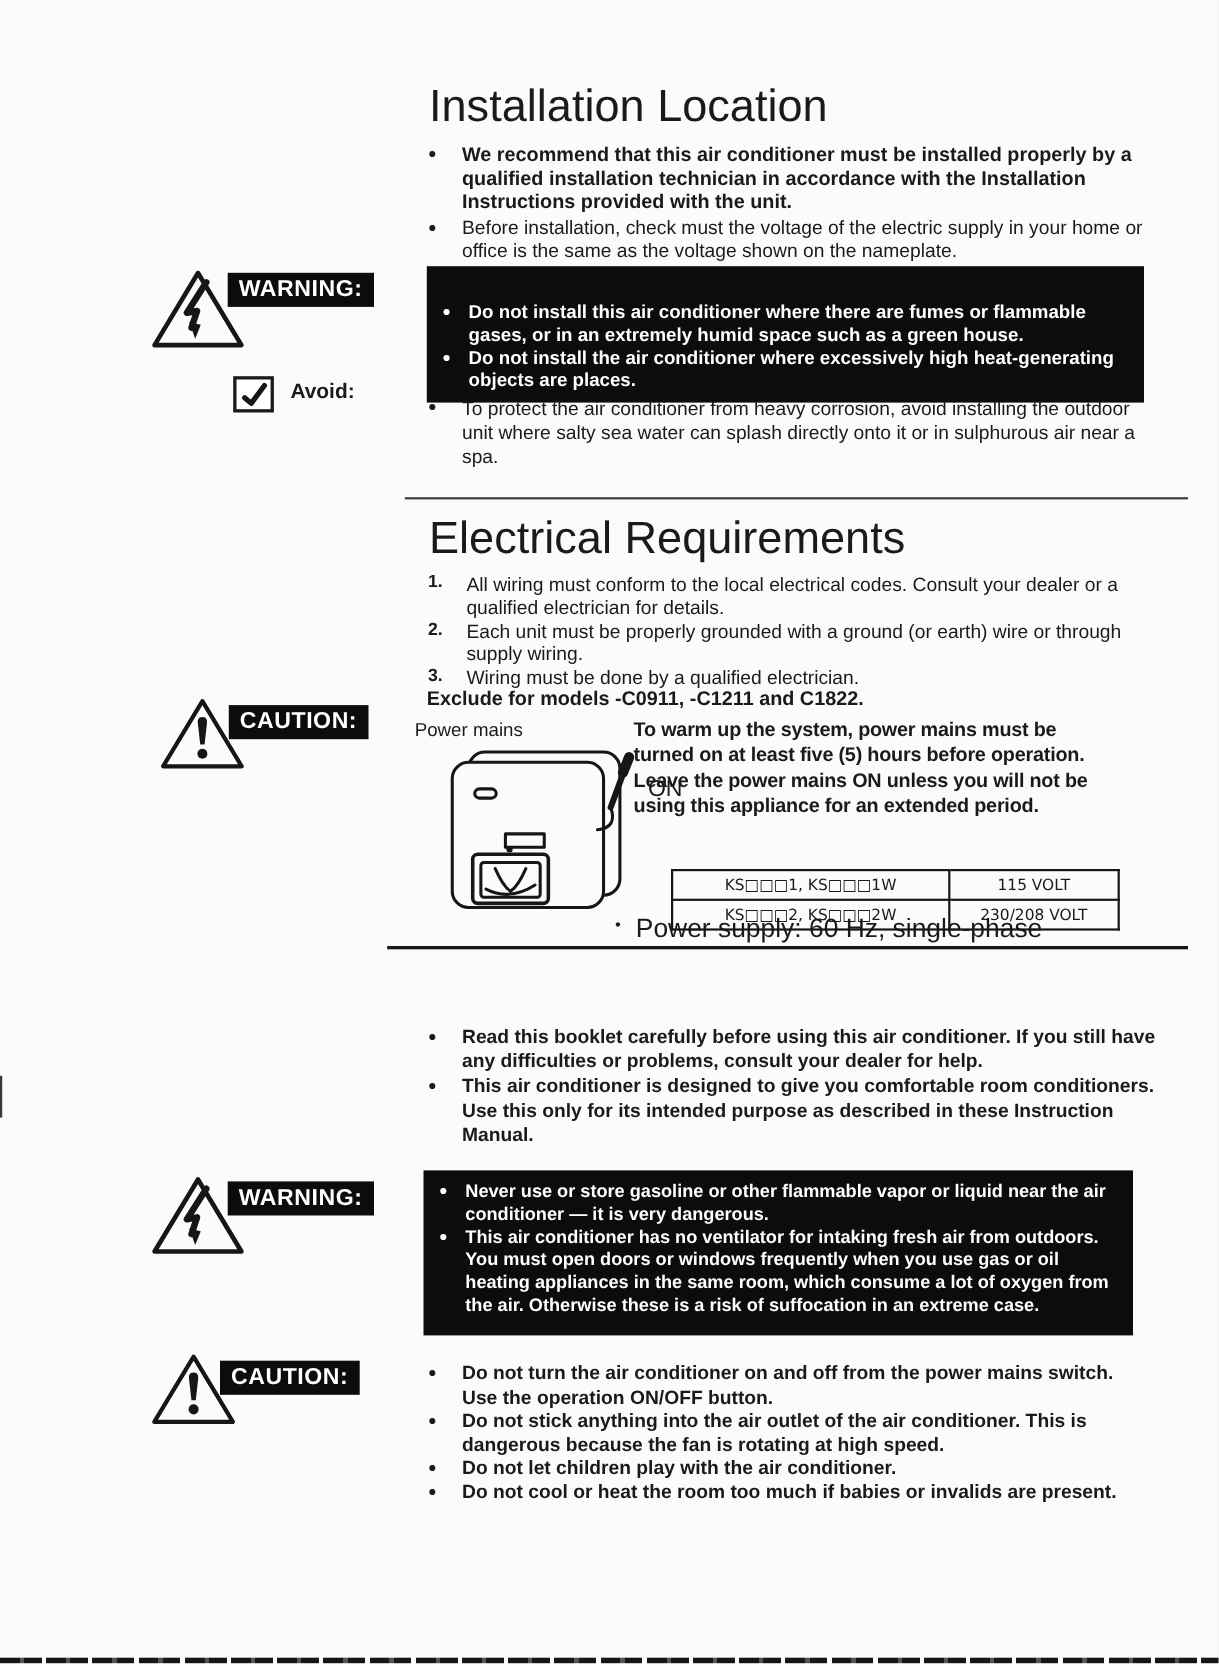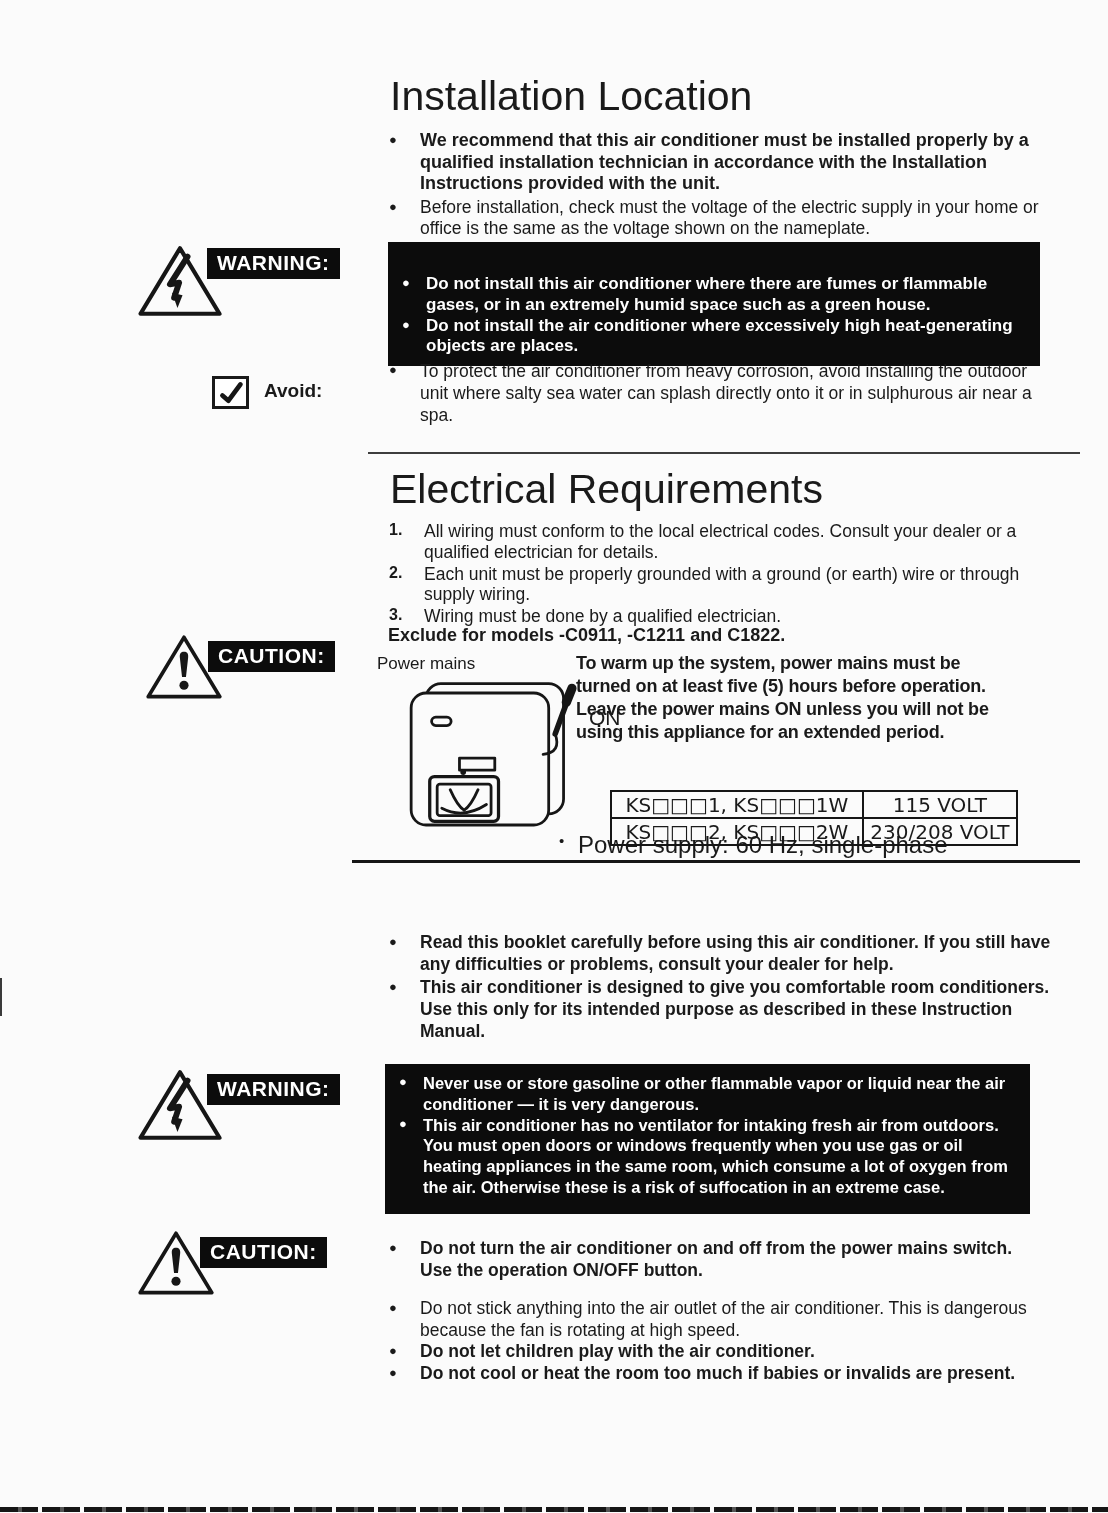--- a/index.html
+++ b/index.html
@@ -35,21 +35,21 @@
   
   .nrow{position:relative;padding-left:36px;margin-bottom:1px;}
   .nrow .num{position:absolute;left:1px;top:0;font-weight:700;}
 
   
   .checkbox{width:37px;height:33px;border:3.5px solid var(--ink);background:#fff;
     display:flex;align-items:center;justify-content:center;}
 
   
   .volt-table{border-collapse:collapse;width:408px;table-layout:fixed;
-    font-family:"DejaVu Sans","Liberation Sans",sans-serif;font-size:20px;}
+    font-family:"DejaVu Sans","Liberation Sans",sans-serif;font-size:14px;}
   .volt-table td{border:2.5px solid #161616;text-align:center;height:27px;padding:0 4px;
     white-space:nowrap;overflow:hidden;}
   .volt-table td.c1{width:62%;}
   .volt-table td.c2{width:38%;}
 
   .divider{background:#3d3d3d;}
 
   .bottom-edge{position:absolute;left:0;top:1507px;width:1108px;height:5px;
     background:repeating-linear-gradient(90deg,#161616 0 18px,#555 18px 22px,#161616 22px 38px,transparent 38px 42px);}
   .left-mark{position:absolute;left:0;top:978px;width:2px;height:38px;background:#3a3a3a;}
@@ -87,21 +87,21 @@
     <div class="brow">
       <span class="dot">●</span>
       <span class="btxt" style="font-size:17px;line-height:20.8px;font-weight:700;margin-top:23px;">Do not install this air conditioner where there are fumes or flammable gases, or in an extremely humid space such as a green house.</span>
     </div>
     <div class="brow">
       <span class="dot">●</span>
       <span class="btxt" style="font-size:17px;line-height:20.8px;font-weight:700;">Do not install the air conditioner where excessively high heat-generating objects are places.</span>
     </div>
   </div>
 
-  <div class="abs" style="left:212px;top:376px;text-align:right;">
+  <div class="abs" style="left:212px;top:342px;text-align:right;">
     <span class="checkbox">
       <svg width="26" height="24" viewBox="0 0 30 28">
         <path class="stroke" stroke-width="5.5" d="M5 17 L12 23 L26 4"></path>
       </svg>
     </span>
     <span class="abs" style="left:52px;top:4px;font-size:19px;font-weight:600;white-space:nowrap;">Avoid:</span>
   </div>
 
   <div class="abs brow" style="left:388px;top:360px;width:672px;">
     <span class="dot">●</span>
@@ -222,21 +222,21 @@
     <span class="inv-label abs" style="left:62px;top:11px;">CAUTION:</span>
   </div>
 
   <div class="abs" style="left:388px;top:1238px;">
     <div class="brow" style="width:652px;">
       <span class="dot">●</span>
       <span class="btxt" style="width:620px;font-size:17.5px;line-height:21.5px;font-weight:700;">Do not turn the air conditioner on and off from the power mains switch. Use the operation ON/OFF button.</span>
     </div>
     <div class="brow" style="width:652px;">
       <span class="dot">●</span>
-      <span class="btxt" style="width:620px;font-size:17.5px;line-height:21.5px;font-weight:400;margin-top:17px;">Do not stick anything into the air outlet of the air conditioner. This is dangerous because the fan is rotating at high speed.</span>
+      <span class="btxt" style="width:620px;font-size:17.5px;line-height:21.5px;font-weight:700;">Do not stick anything into the air outlet of the air conditioner. This is dangerous because the fan is rotating at high speed.</span>
     </div>
     <div class="brow" style="width:652px;">
       <span class="dot">●</span>
       <span class="btxt" style="width:620px;font-size:17.5px;line-height:21.5px;font-weight:700;">Do not let children play with the air conditioner.</span>
     </div>
     <div class="brow" style="width:652px;">
       <span class="dot">●</span>
       <span class="btxt" style="width:620px;font-size:17.5px;line-height:21.5px;font-weight:700;">Do not cool or heat the room too much if babies or invalids are present.</span>
     </div>
   </div>

